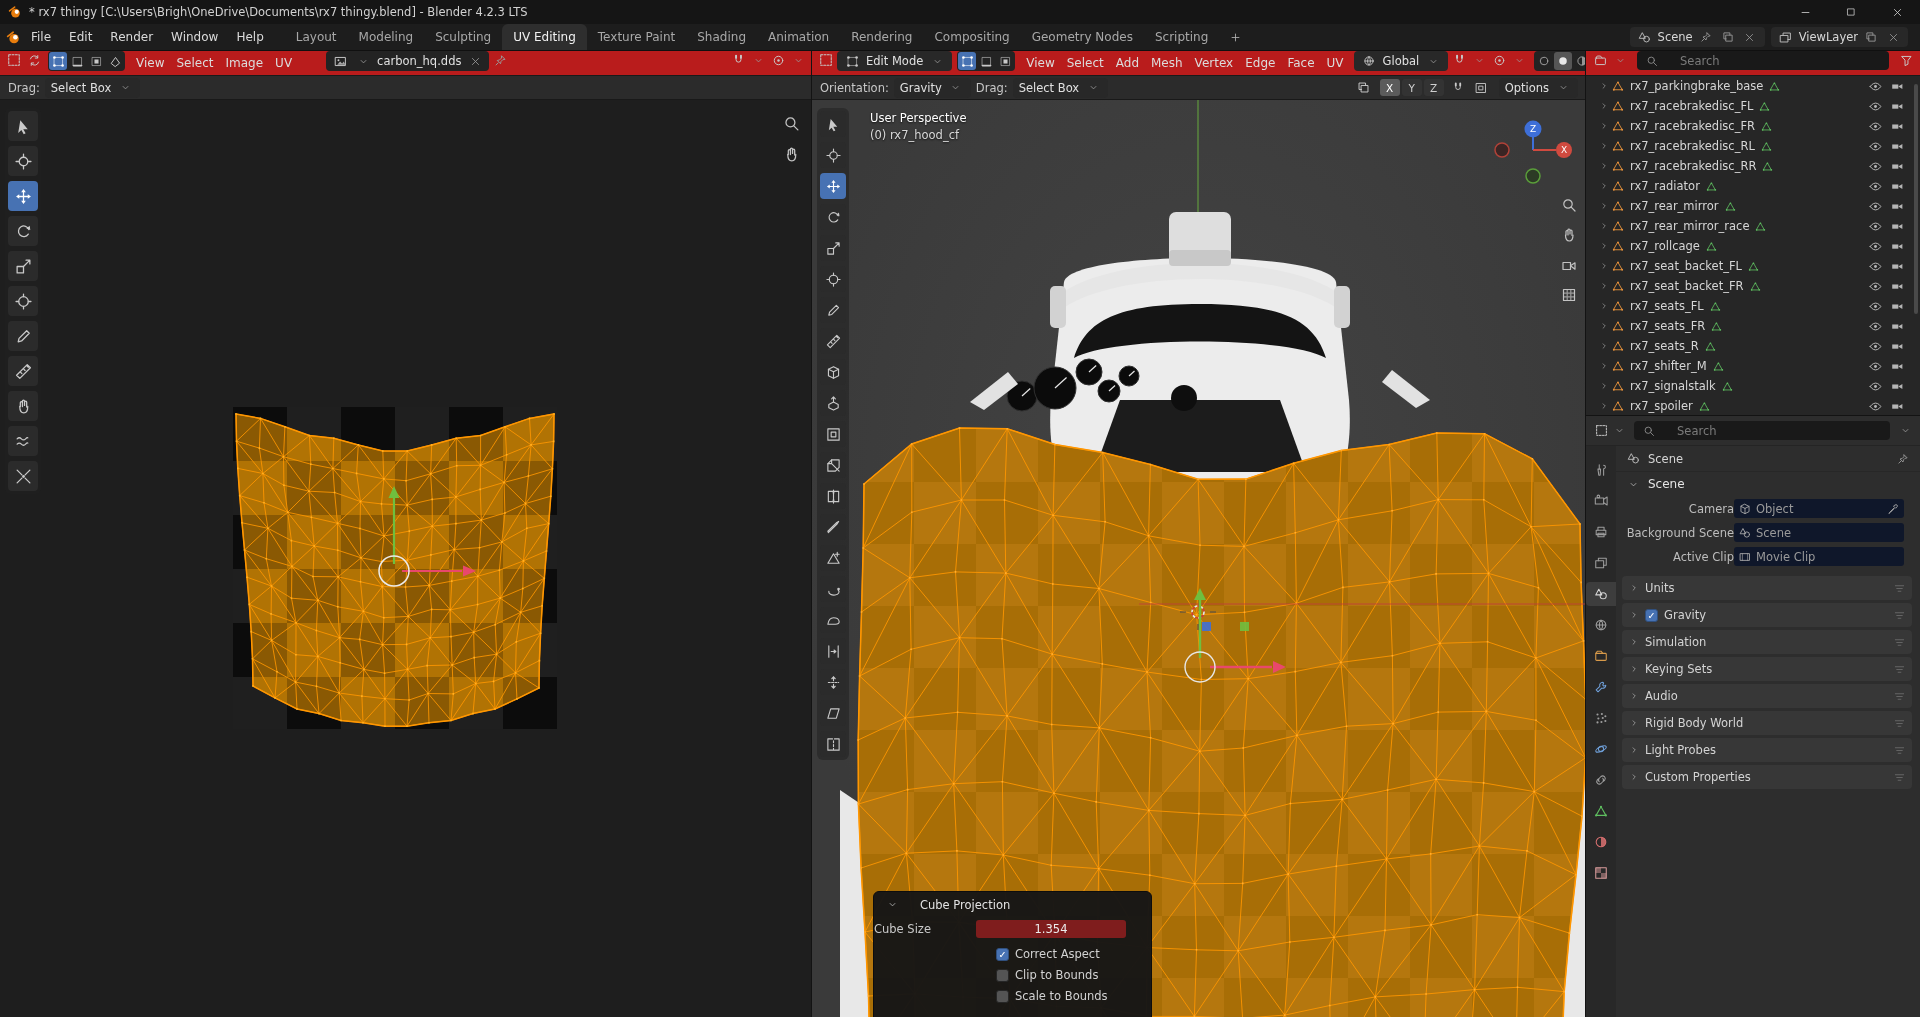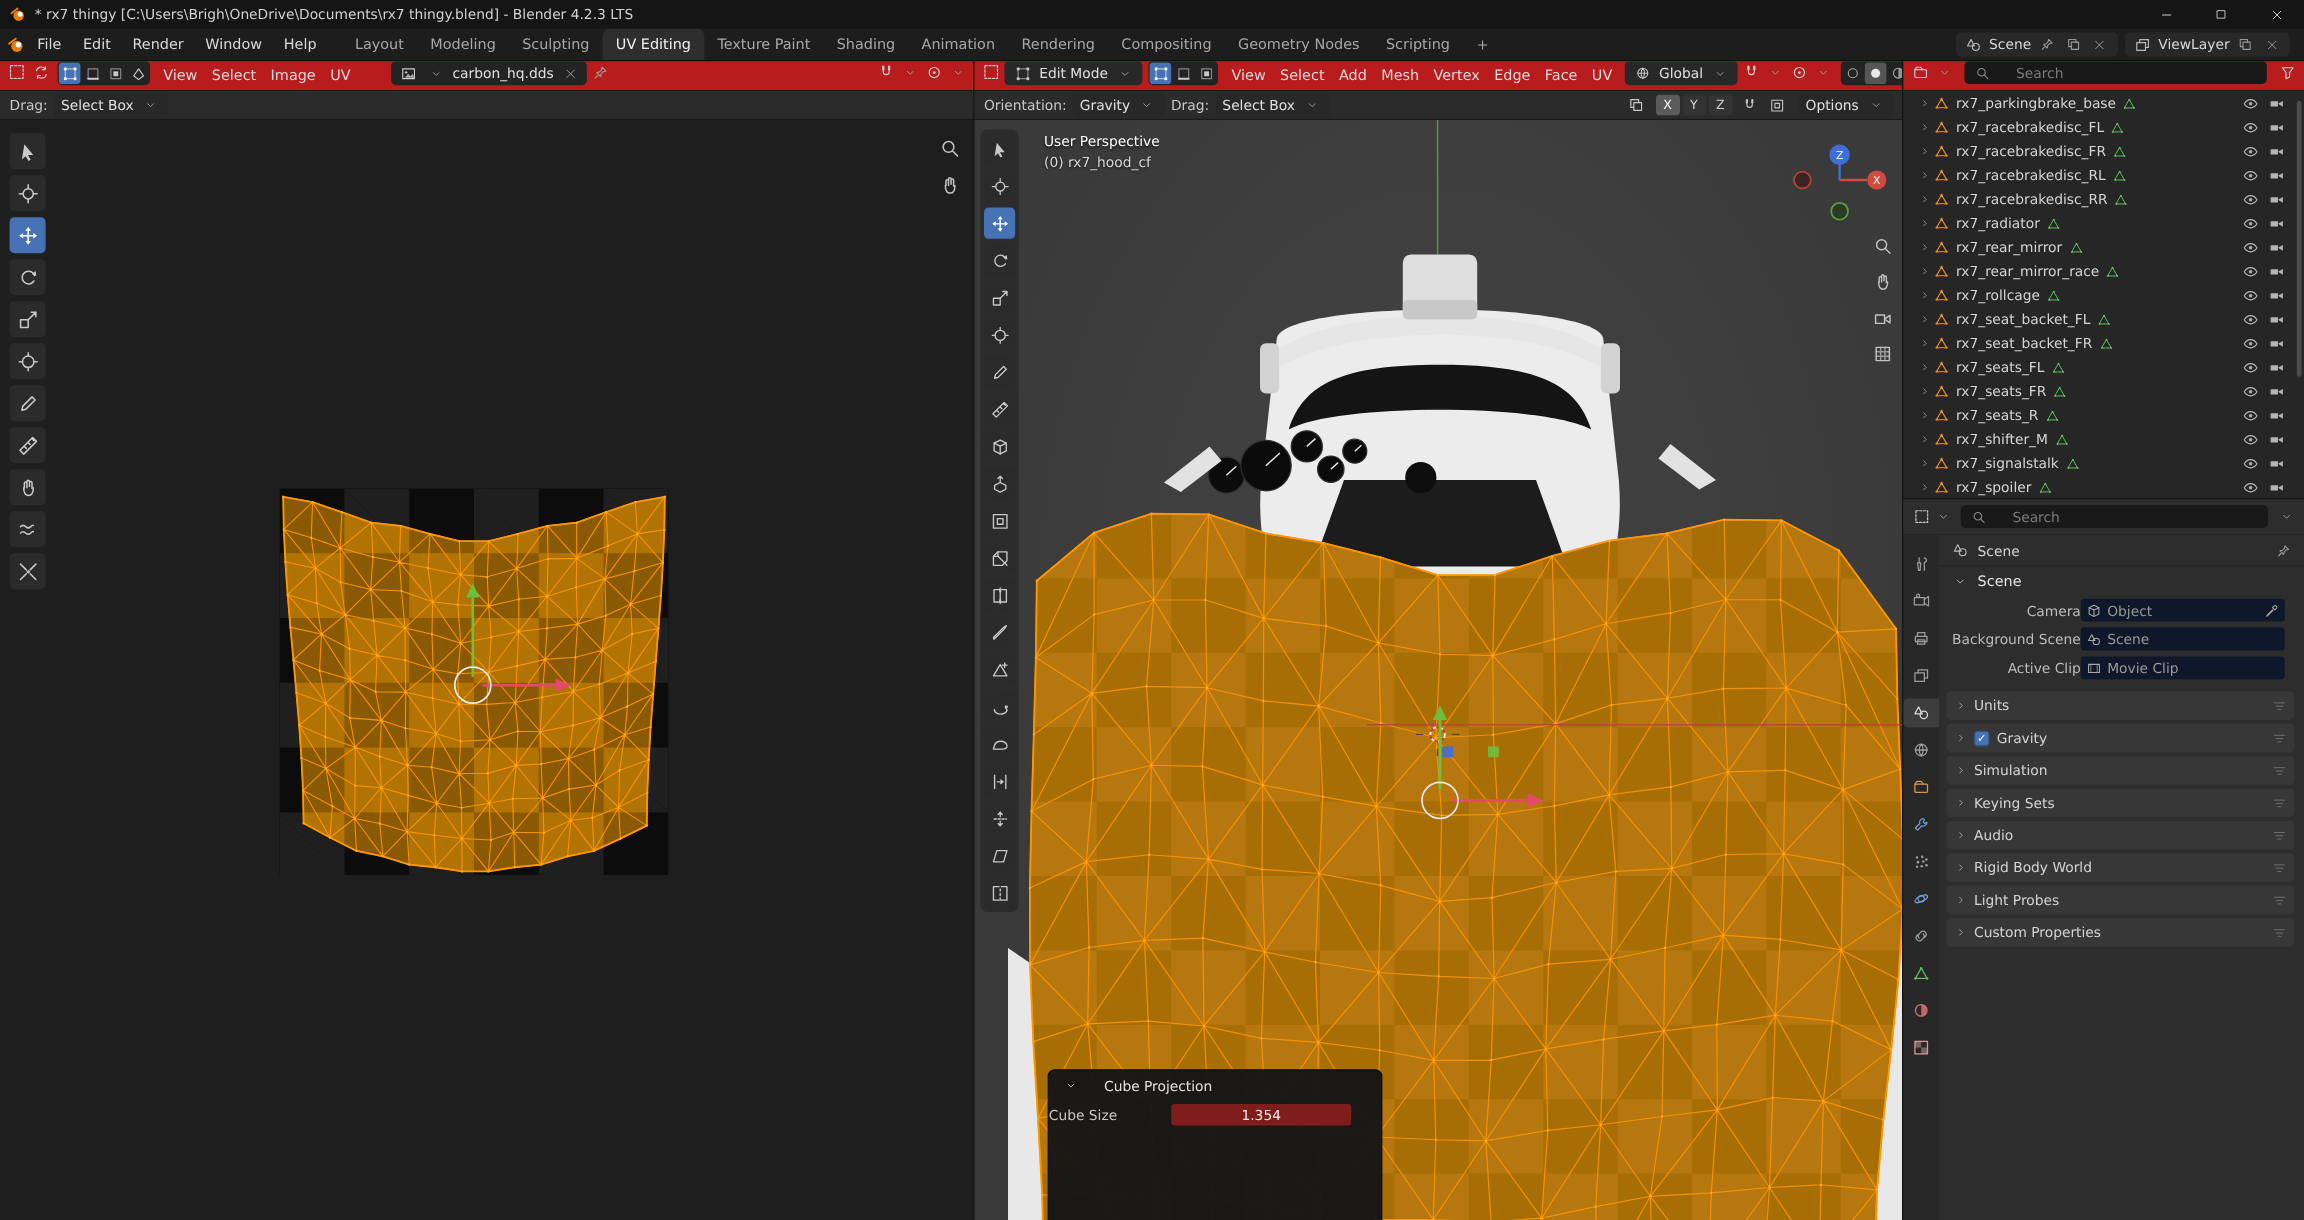--- a/index.html
+++ b/index.html
@@ -1117,20 +1117,34 @@
             </svg>
           </span>
         <span>Cube Projection</span>
       </div>
       <div class="op-size">
         <span class="lbl">Cube Size</span>
         <span class="op-field">
           <span>1.354</span>
         </span>
       </div>
+      <div id="op-options">
+          <div class="op-cb-row">
+            <span class="cb on"></span>
+            <span>Correct Aspect</span>
+          </div>
+          <div class="op-cb-row">
+            <span class="cb"></span>
+            <span>Clip to Bounds</span>
+          </div>
+          <div class="op-cb-row">
+            <span class="cb"></span>
+            <span>Scale to Bounds</span>
+          </div>
+        </div>
     </div>
   </div>
 
   <div class="abs outliner">
     <div id="outliner-rows">
         <div class="out-row">
           <span class="oi">
             <svg width="10" height="10" viewBox="0 0 16 16">
               <g fill="none" stroke-width="1.2" stroke-linecap="round" stroke-linejoin="round">
                 <path d="M6.5 4.5 10 8l-3.5 3.5" stroke="#979797"></path>

